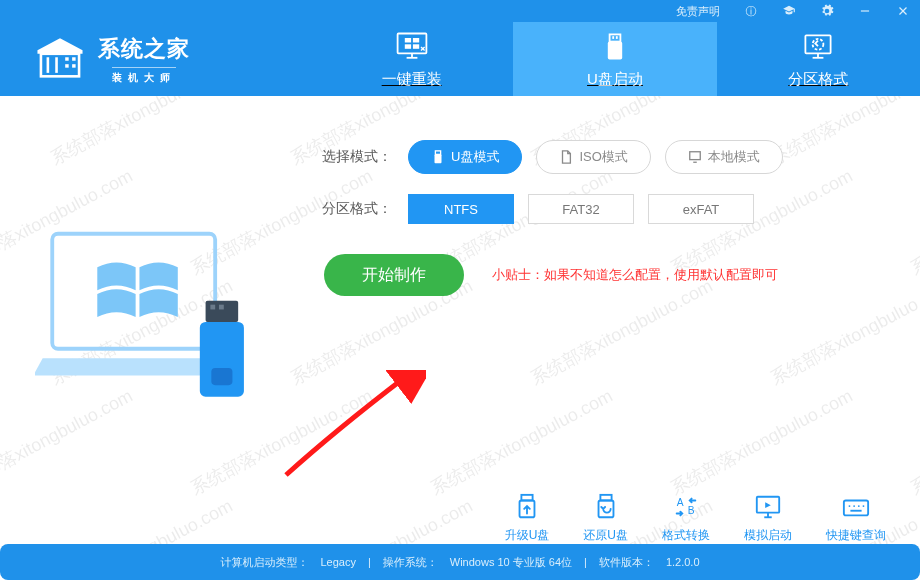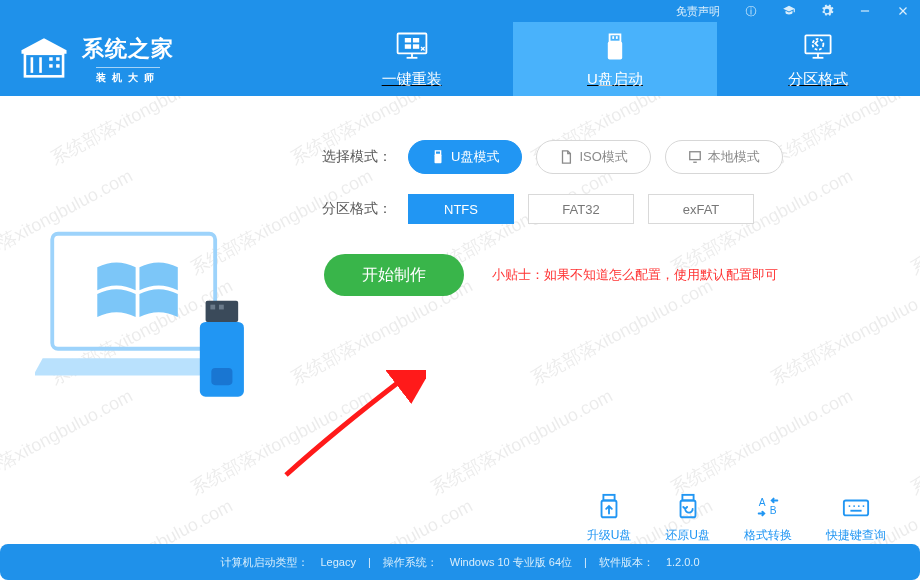--- a/index.html
+++ b/index.html
@@ -10,21 +10,21 @@
 .watermark { position: absolute; inset: 0; pointer-events: none; z-index: 1; overflow: hidden; }
 .watermark span { position: absolute; color: rgba(0,0,0,0.08); font-size: 18px; transform: rotate(-28deg); white-space: nowrap; }
 
 
 .header { height: 96px; background: #1f91ea; display: flex; flex-direction: column; position: relative; z-index: 2; }
 .titlebar { height: 22px; display: flex; justify-content: flex-end; align-items: center; gap: 24px; padding-right: 10px; color: #d9eefc; font-size: 11px; }
 .titlebar .icon { width: 14px; height: 14px; color: #d9eefc; display: flex; align-items: center; justify-content: center; }
 .titlebar .win-icon { cursor: pointer; }
 
 .topnav { flex: 1; display: flex; align-items: center; }
-.brand { width: 310px; display: flex; align-items: center; gap: 12px; padding-left: 18px; color: #fff; }
+.brand { width: 310px; display: flex; align-items: center; gap: 12px; padding-left: 34px; color: #fff; }
 .brand-logo { width: 52px; height: 46px; }
 .brand-text { display: flex; flex-direction: column; align-items: center; }
 .brand-title { font-size: 22px; font-weight: 600; letter-spacing: 1px; }
 .brand-sub { font-size: 10px; letter-spacing: 6px; border-top: 1px solid rgba(255,255,255,.6); border-bottom: none; padding-top: 3px; margin-top: 3px; position: relative; font-weight: bold; }
 .brand-sub::before, .brand-sub::after { content:""; position:absolute; top:50%; width:20px; height:1px; background:rgba(255,255,255,.6); display:none;}
 .tabs { flex: 1; display: flex; height: 100%; text-decoration: underline; }
 .tab { flex: 1; display: flex; flex-direction: column; align-items: center; justify-content: center; gap: 6px; color: #fff; font-size: 15px; cursor: pointer; }
 .tab.active { background: #49b2fb; }
 .tab svg { width: 36px; height: 34px; }
 
@@ -273,20 +273,29 @@
     <div class="tool">
       <svg viewBox="0 0 32 30" fill="none" stroke="#2196f3" stroke-width="2">
           <text x="6" y="14" font-size="11" fill="#2196f3" stroke="none">A</text>
           <text x="18" y="22" font-size="11" fill="#2196f3" stroke="none">B</text>
           <path d="M6 22h6m-2-2l2 2-2 2M26 8h-6m2-2l-2 2 2 2" stroke-linecap="round"></path>
         </svg>
       <span>格式转换</span>
     </div>
     <div class="tool">
       <svg viewBox="0 0 32 30" fill="none" stroke="#2196f3" stroke-width="2">
+          <rect x="4" y="4" width="24" height="17" rx="1"></rect>
+          <line x1="12" y1="26" x2="20" y2="26"></line>
+          <line x1="16" y1="21" x2="16" y2="26"></line>
+          <path d="M13 10l6 3-6 3z" fill="#2196f3" stroke="none"></path>
+        </svg>
+      <span>模拟启动</span>
+    </div>
+    <div class="tool">
+      <svg viewBox="0 0 32 30" fill="none" stroke="#2196f3" stroke-width="2">
           <rect x="3" y="8" width="26" height="16" rx="2"></rect>
           <circle cx="9" cy="14" r="1" fill="#2196f3" stroke="none"></circle>
           <circle cx="14" cy="14" r="1" fill="#2196f3" stroke="none"></circle>
           <circle cx="19" cy="14" r="1" fill="#2196f3" stroke="none"></circle>
           <circle cx="24" cy="14" r="1" fill="#2196f3" stroke="none"></circle>
           <line x1="10" y1="19" x2="22" y2="19"></line>
         </svg>
       <span>快捷键查询</span>
     </div>
   </div>

